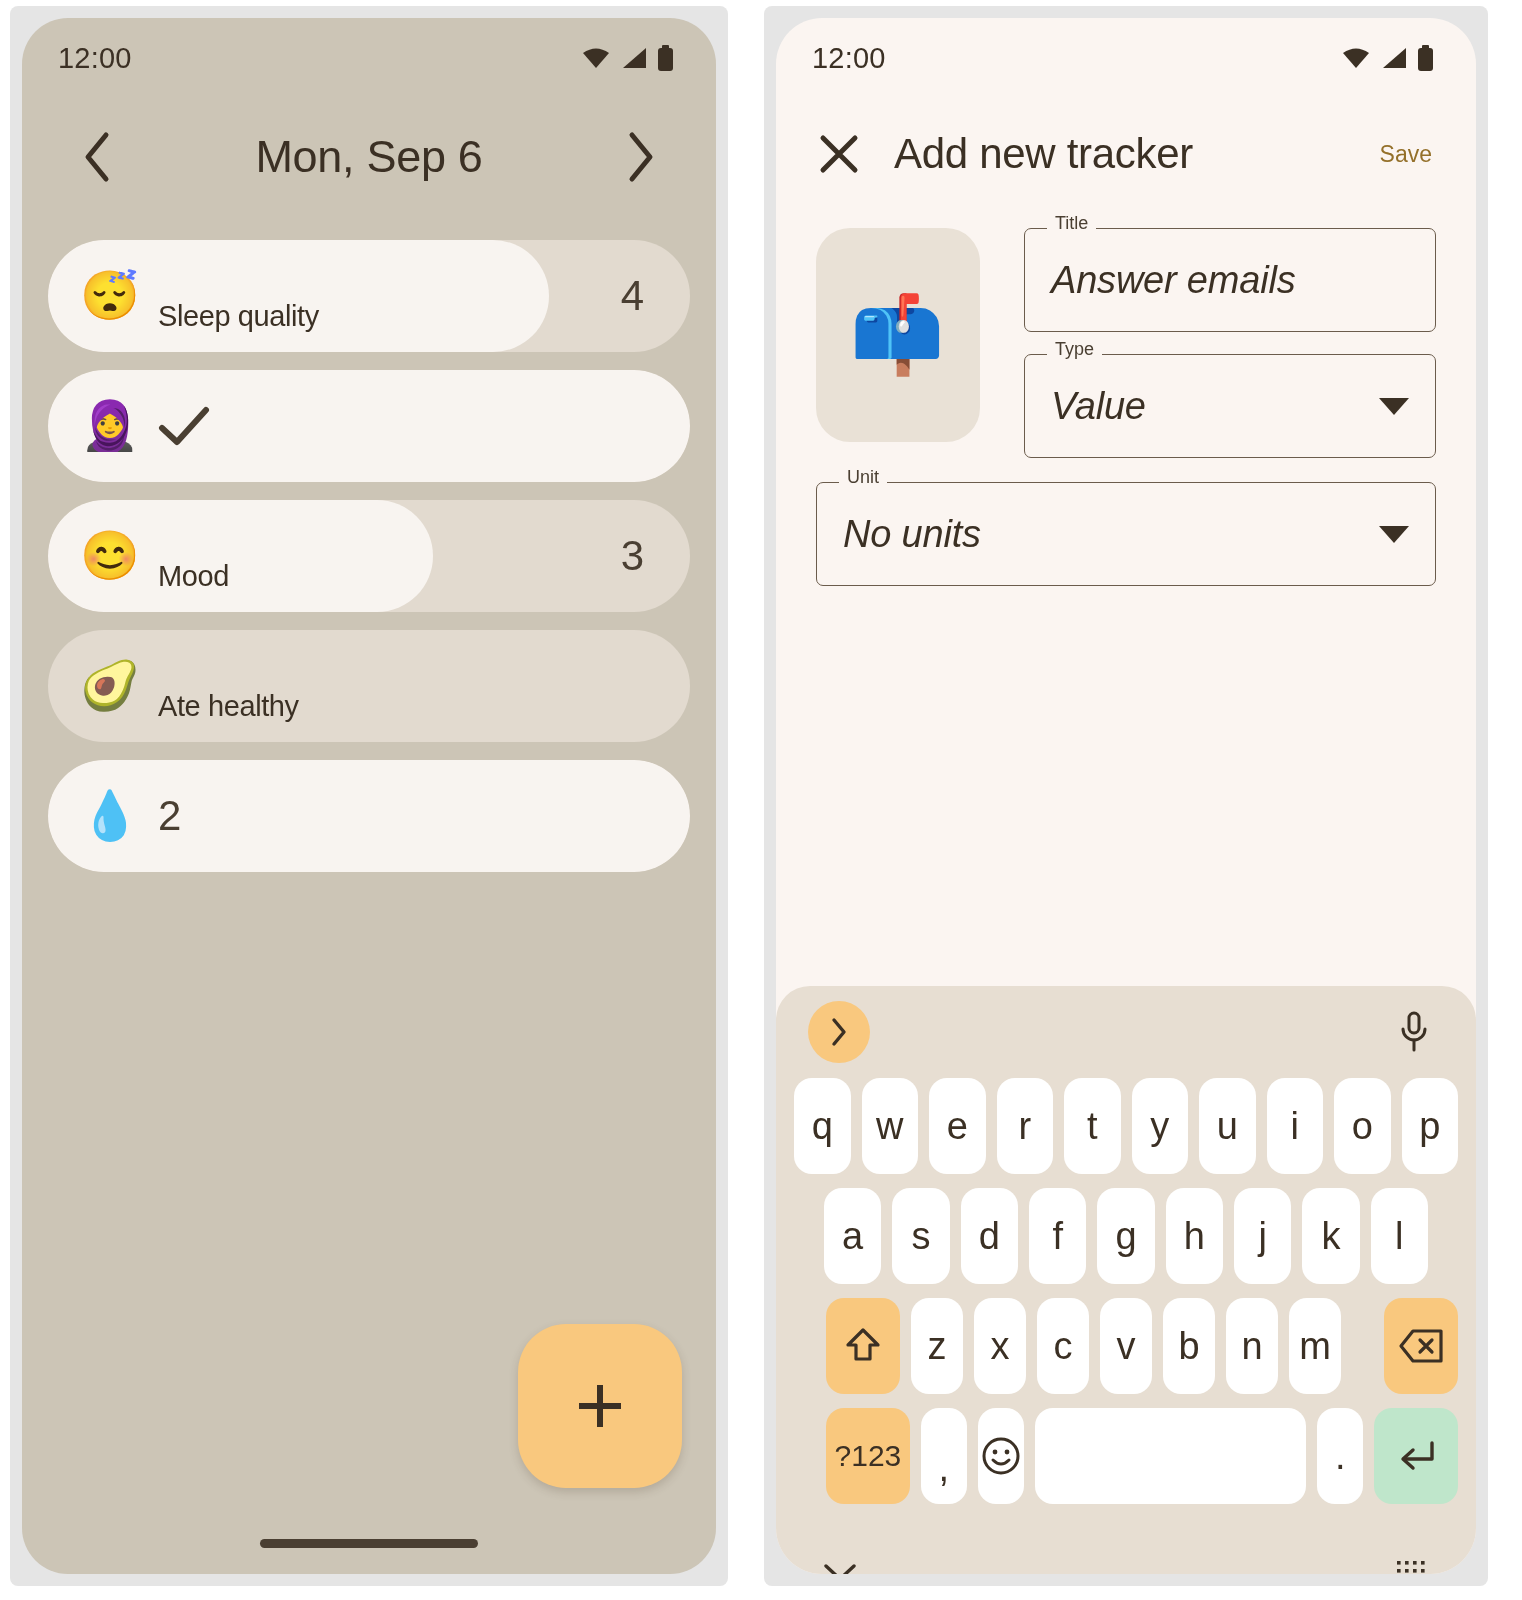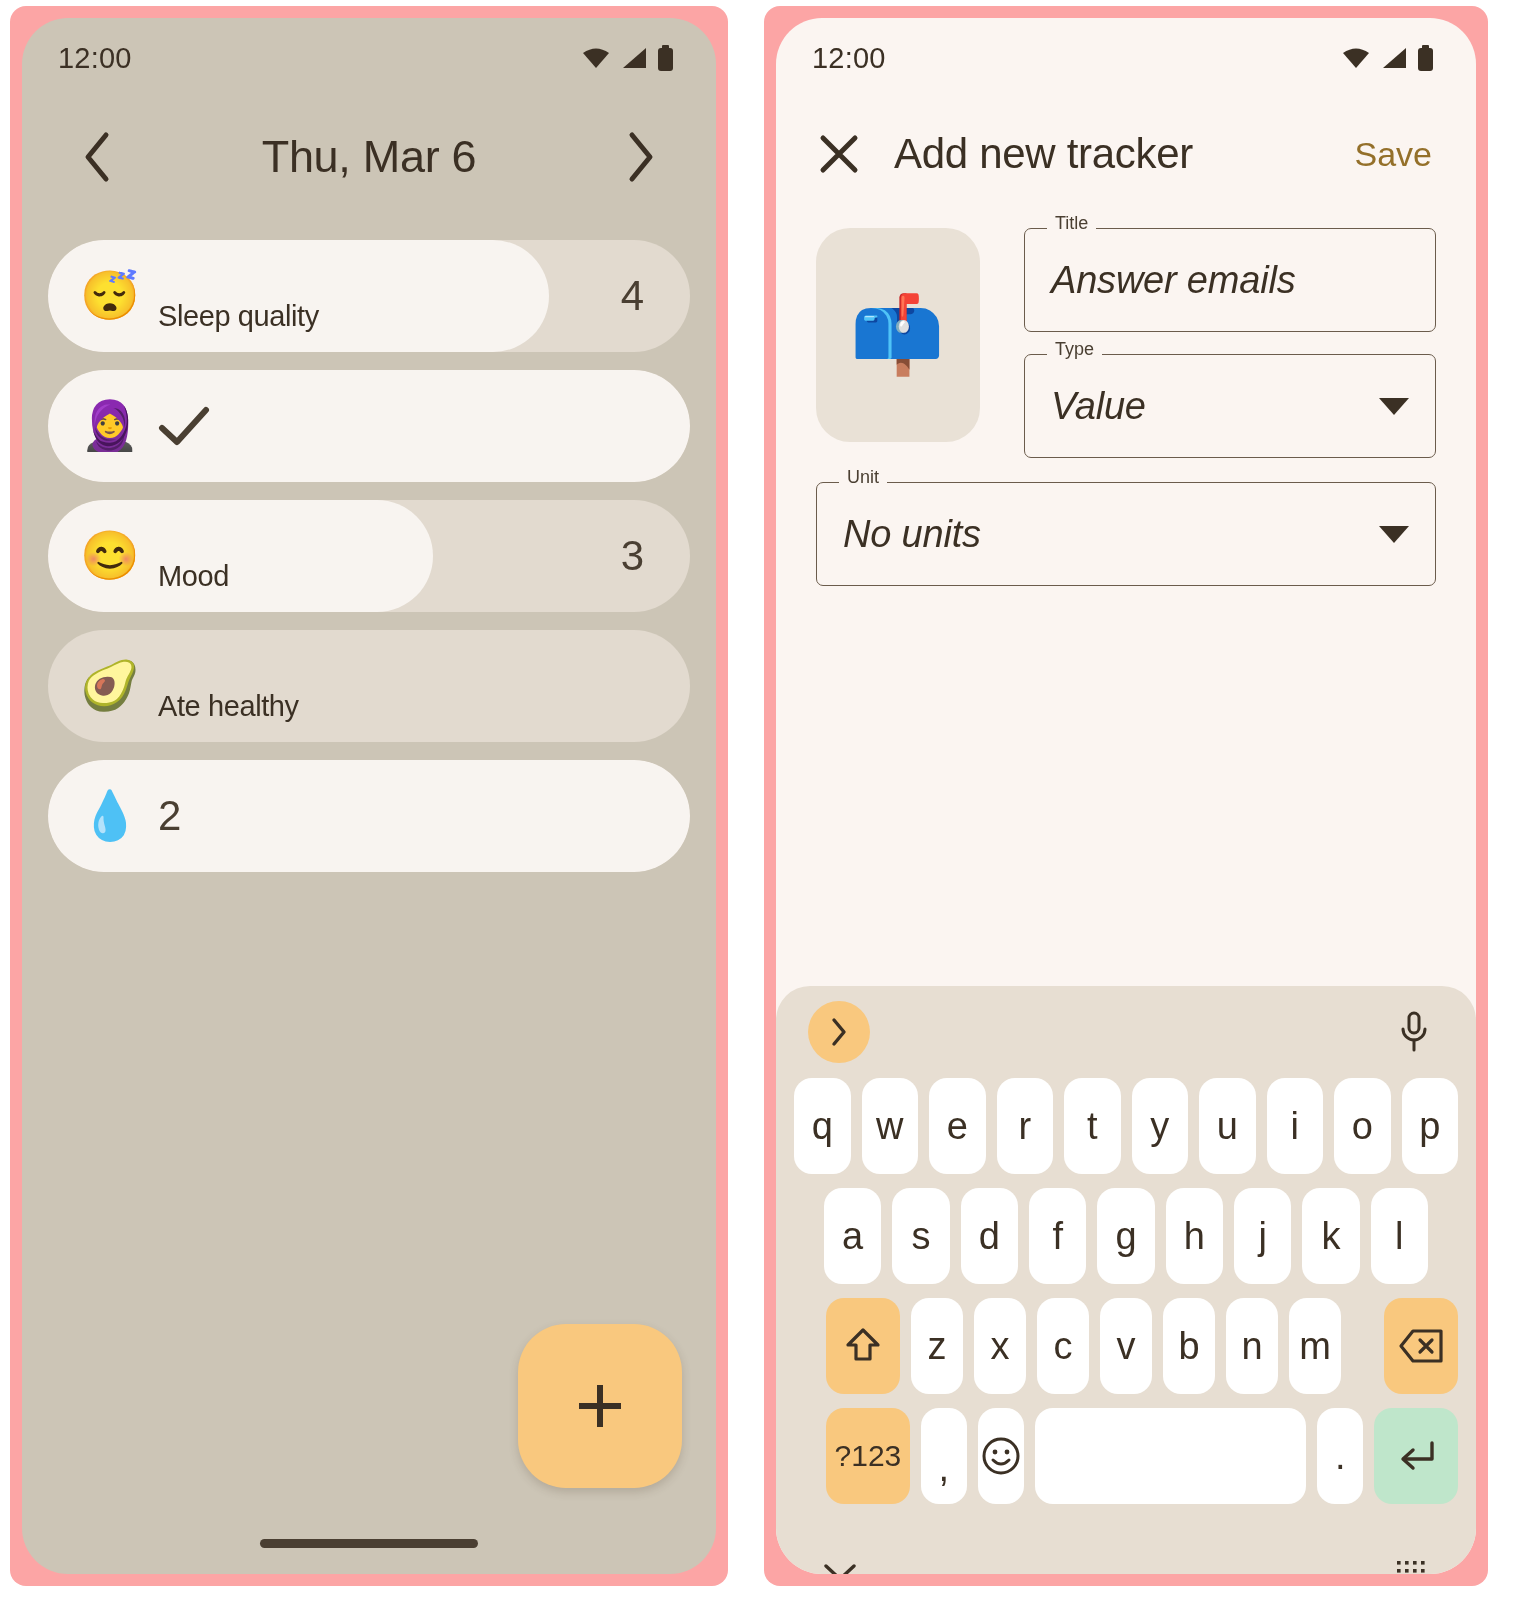--- a/index.html
+++ b/index.html
@@ -17,22 +17,22 @@
     position: absolute;
     inset: 0;
     display: flex;
     gap: 36px;
     padding: 6px 10px 8px 10px;
   }
 
   
   .phone {
     position: relative;
-    border-radius: 16px;
-    background: #fca5a5;
+    border-radius: 8px;
+    background: #e5e5e5;
     padding: 12px;
     flex: 0 0 auto;
   }
   .phone-left  { width: 718px; height: 1580px; }
   .phone-right { width: 724px; height: 1580px; }
 
   .screen {
     width: 100%;
     height: 100%;
     border-radius: 46px;
@@ -170,21 +170,21 @@
     padding: 0 44px 0 36px;
     gap: 28px;
   }
   .appbar-title {
     font-size: 42px;
     color: #3b3024;
     letter-spacing: -.3px;
     flex: 1;
   }
   .appbar-save {
-    font-size: 34px;
+    font-size: 23px;
     color: #94702a;
     cursor: pointer;
   }
   .close-btn {
     width: 54px; height: 54px;
     display: flex; align-items: center; justify-content: center;
     cursor: pointer;
   }
 
   
@@ -338,21 +338,21 @@
           </svg>
         </div>
       </div>
 
       <div class="date-header">
         <div class="navchev">
           <svg width="34" height="52" viewBox="0 0 34 52">
             <path d="M26 4 L8 26 L26 48" stroke="#3b3024" stroke-width="5" fill="none" stroke-linecap="round" stroke-linejoin="round"></path>
           </svg>
         </div>
-        <div class="date-title">Thu, Mar 6</div>
+        <div class="date-title">Mon, Sep 6</div>
         <div class="navchev">
           <svg width="34" height="52" viewBox="0 0 34 52">
             <path d="M8 4 L26 26 L8 48" stroke="#3b3024" stroke-width="5" fill="none" stroke-linecap="round" stroke-linejoin="round"></path>
           </svg>
         </div>
       </div>
 
       <div class="tracker-list">
 
         <div class="tracker-row">

